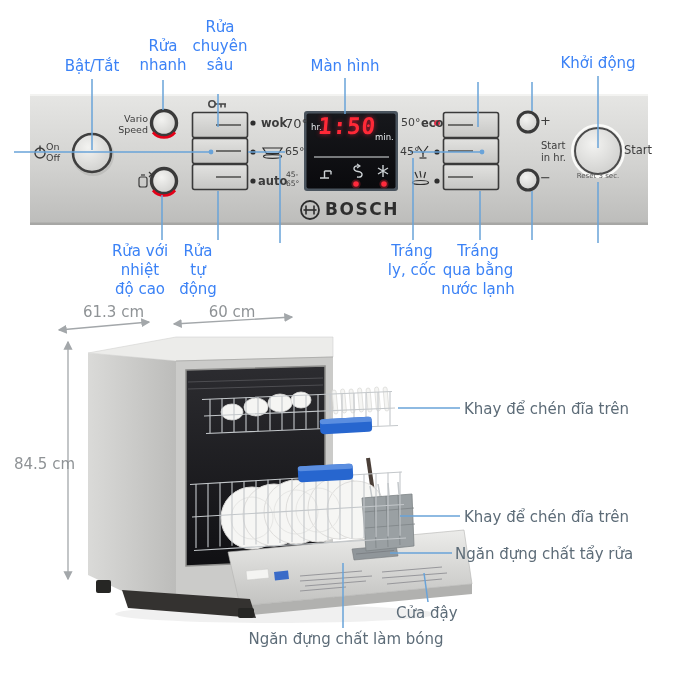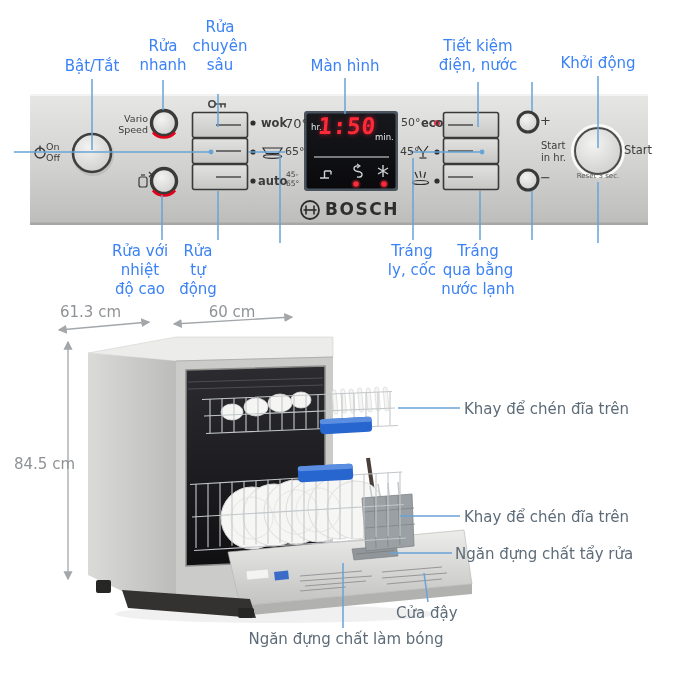--- a/index.html
+++ b/index.html
@@ -283,22 +283,20 @@
   </g>
 </svg>
 
 <div class="co" style="left:50px;top:57px;width:84px;">Bật/Tắt</div>
 <div class="co" style="left:125px;top:37px;width:76px;">Rửa
 nhanh</div>
 <div class="co" style="left:182px;top:18px;width:76px;">Rửa
 chuyên
 sâu</div>
 <div class="co" style="left:303px;top:57px;width:84px;">Màn hình</div>
-<div class="co" style="left:428px;top:37px;width:100px;">Tiết kiệm
-điện, nước</div>
 <div class="co" style="left:548px;top:54px;width:100px;">Khởi động</div>
 
 <div class="co" style="left:100px;top:242px;width:80px;">Rửa với
 nhiệt
 độ cao</div>
 <div class="co" style="left:168px;top:242px;width:60px;">Rửa
 tự
 động</div>
 <div class="co" style="left:375px;top:242px;width:74px;">Tráng
 ly, cốc</div>
@@ -327,21 +325,21 @@
 <div class="pt" style="left:400px;top:145px;font-size:11px;">45°</div>
 
 <div class="pt" style="left:540px;top:113px;font-size:13px;">+</div>
 <div class="pt" style="left:541px;top:140px;font-size:10px;line-height:12px;">Start
 in hr.</div>
 <div class="pt" style="left:540px;top:170px;font-size:13px;">−</div>
 <div class="pt" style="left:624px;top:143px;font-size:11.5px;">Start</div>
 <div class="pt" style="left:570px;top:172px;width:56px;font-size:7px;text-align:center;color:#555;">Reset 3 sec.</div>
 <div class="pt b" style="left:325px;top:199px;font-size:17px;letter-spacing:1.5px;color:#2e2e2e;">BOSCH</div>
 
-<div class="dim" style="left:60px;top:303px;width:84px;text-align:left;">61.3 cm</div>
+<div class="dim" style="left:60px;top:303px;width:84px;text-align:right;">61.3 cm</div>
 <div class="dim" style="left:190px;top:303px;width:84px;text-align:center;">60 cm</div>
 <div class="dim" style="left:14px;top:447px;margin-top:8px;">84.5 cm</div>
 
 <div class="ml" style="left:464px;top:400px;">Khay để chén đĩa trên</div>
 <div class="ml" style="left:464px;top:508px;">Khay để chén đĩa trên</div>
 <div class="ml" style="left:455px;top:545px;">Ngăn đựng chất tẩy rửa</div>
 <div class="ml" style="left:396px;top:604px;">Cửa đậy</div>
 <div class="ml" style="left:246px;top:630px;width:200px;text-align:center;">Ngăn đựng chất làm bóng</div>
 
 </div>

